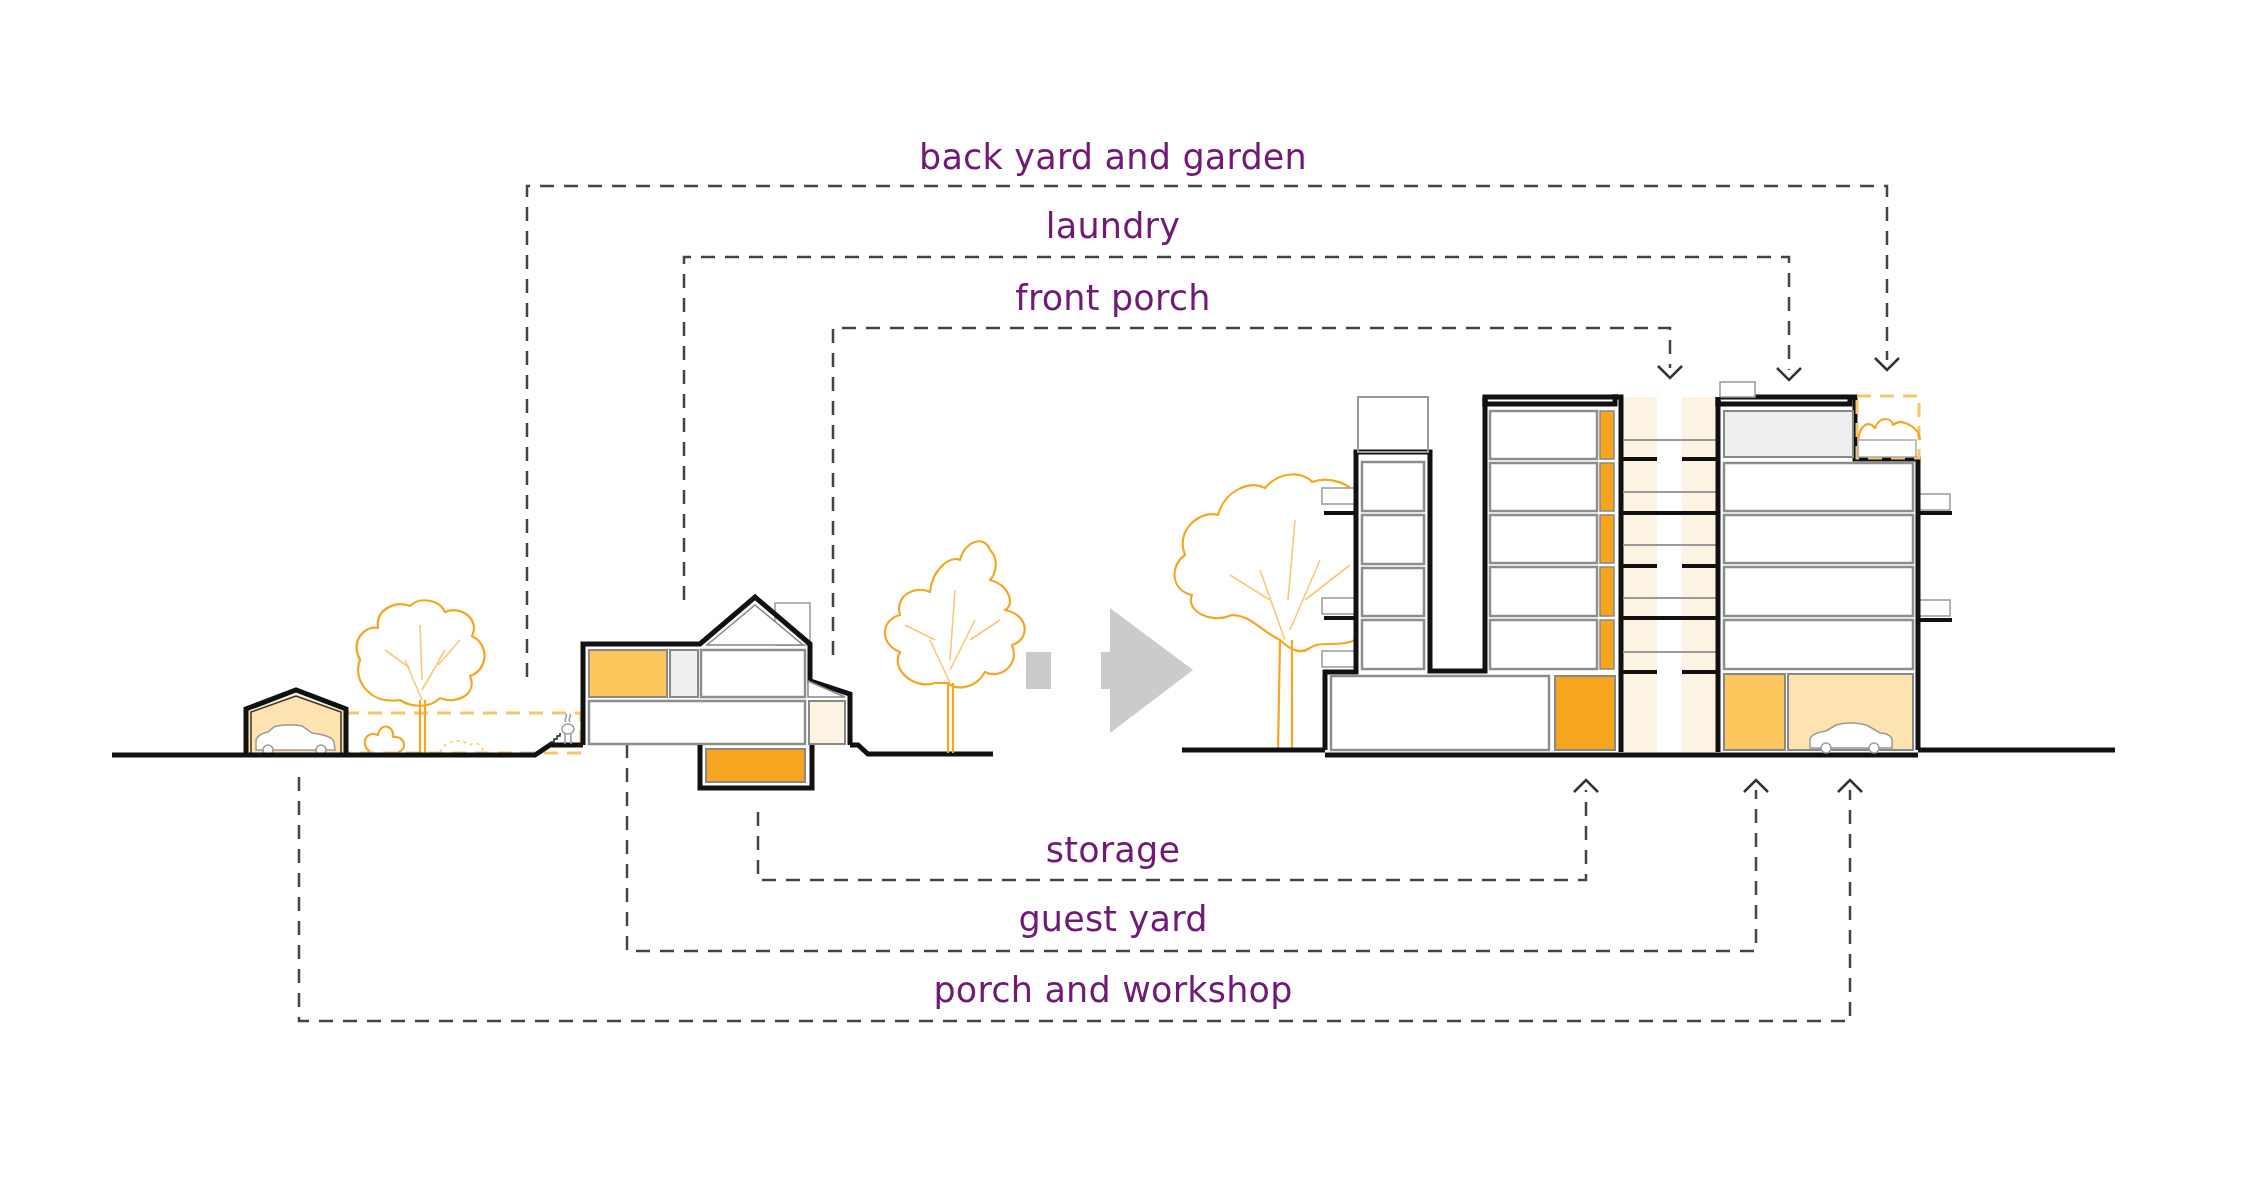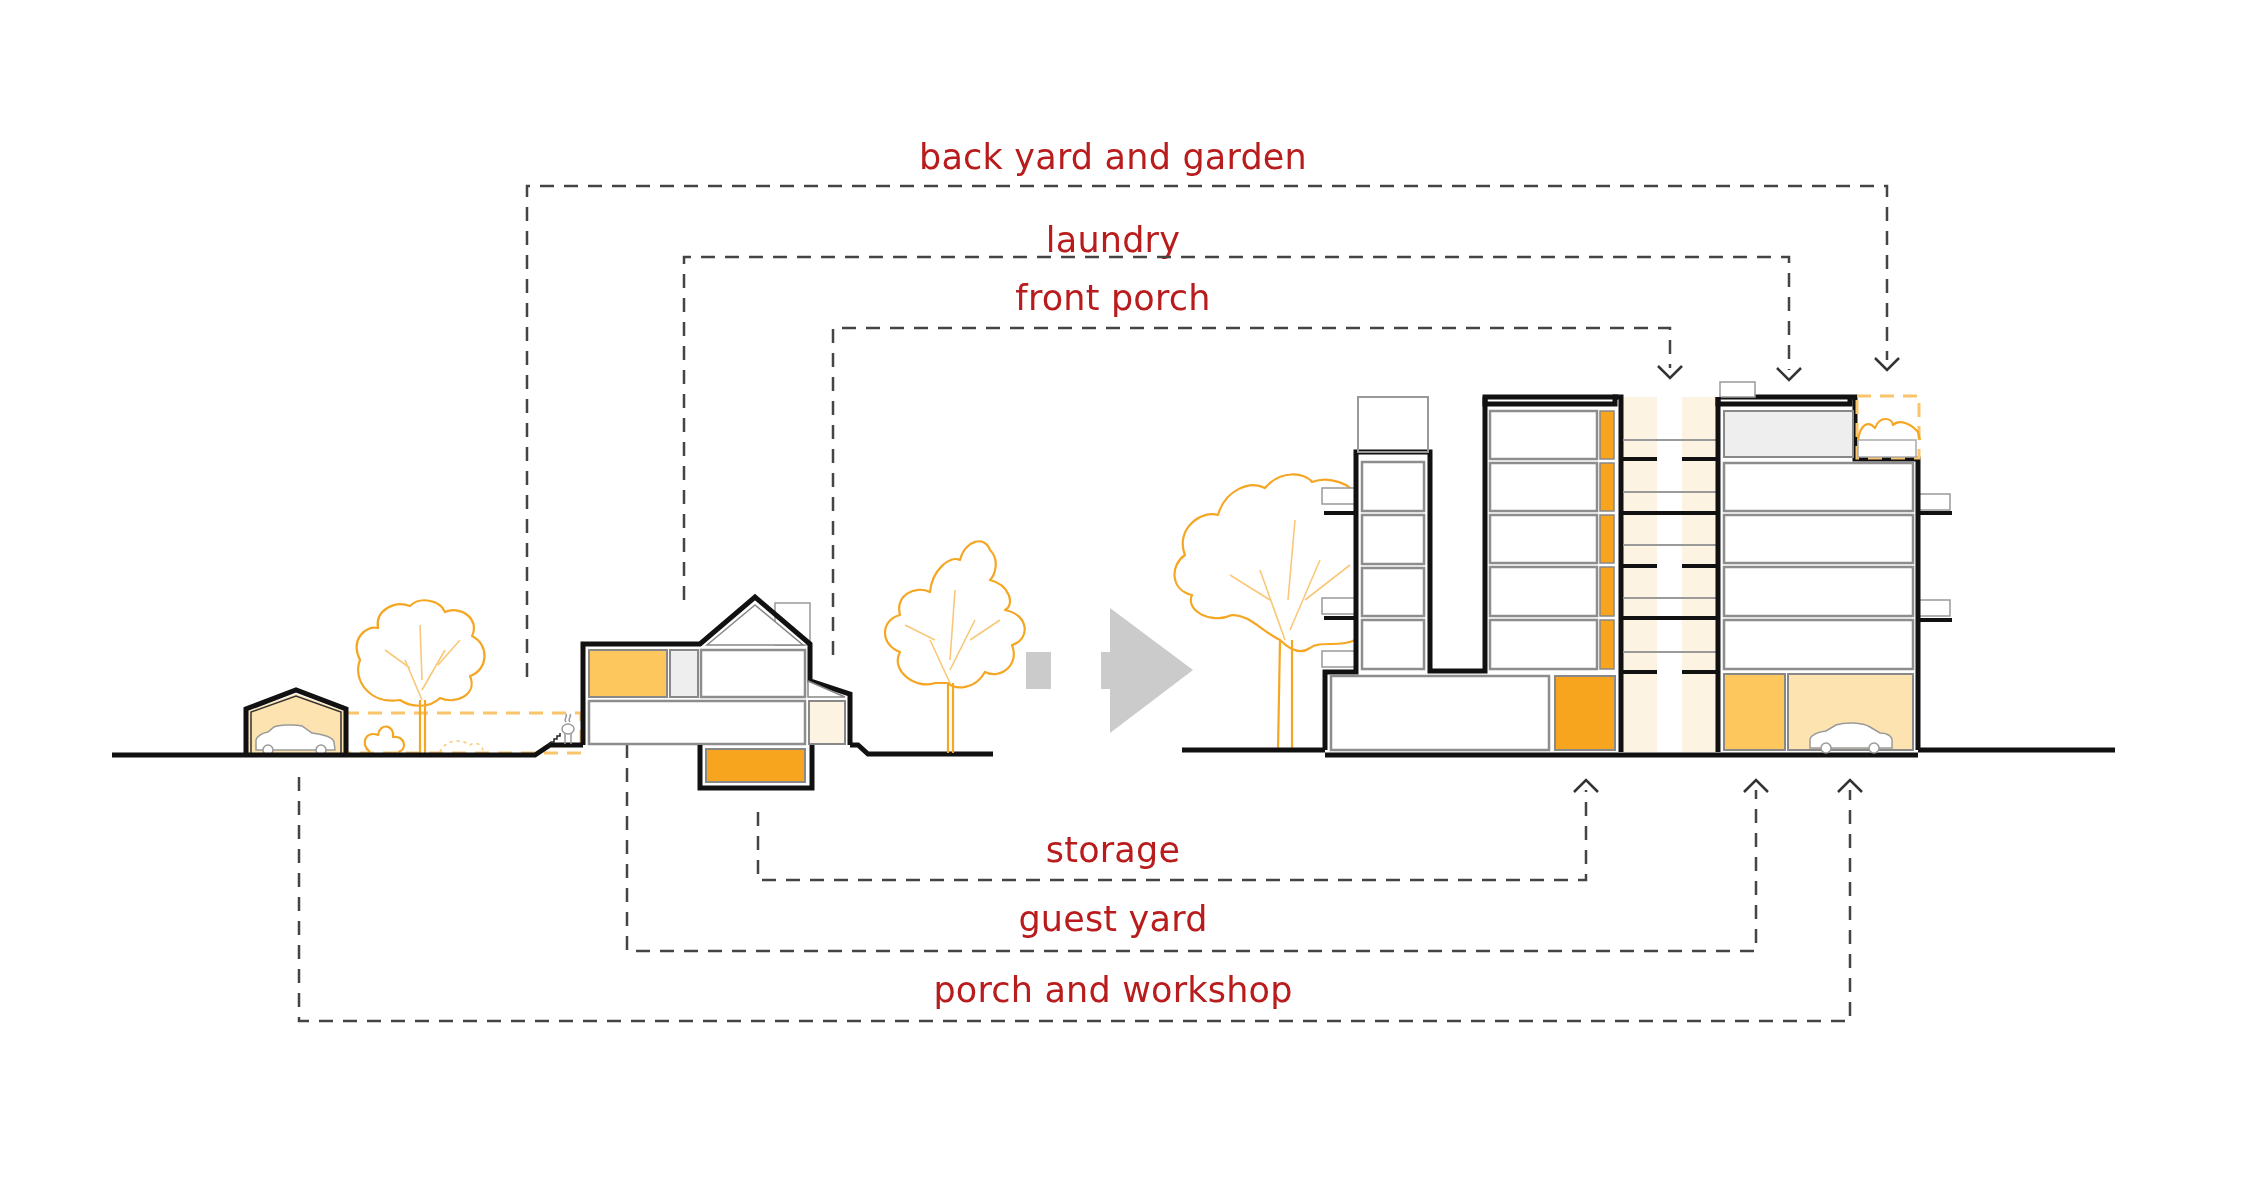--- a/index.html
+++ b/index.html
@@ -1,27 +1,27 @@
 <!DOCTYPE html>
 <html><head>
 <meta charset="utf-8">
 <style>
   html,body{margin:0;padding:0;background:#ffffff;}
   body{width:2250px;height:1180px;overflow:hidden;position:relative;font-family:"DejaVu Sans","Liberation Sans",sans-serif;}
   #stage{position:absolute;left:0;top:0;width:2250px;height:1180px;}
-  .lbl{position:absolute;width:600px;left:813px;text-align:center;font-size:35px;color:#b91c1c;letter-spacing:0.2px;}
+  .lbl{position:absolute;width:600px;left:813px;text-align:center;font-size:35px;color:#701a75;letter-spacing:0.2px;}
   svg{position:absolute;left:0;top:0;}
 </style>
 </head>
 <body>
 
 <div id="stage">
 
   <div class="lbl" style="top:137px">back yard and garden</div>
-  <div class="lbl" style="top:220px">laundry</div>
+  <div class="lbl" style="top:206px">laundry</div>
   <div class="lbl" style="top:278px">front porch</div>
   <div class="lbl" style="top:830px">storage</div>
   <div class="lbl" style="top:899px">guest yard</div>
   <div class="lbl" style="top:970px">porch and workshop</div>
 
   <svg width="2250" height="1180" viewBox="0 0 2250 1180">
     <defs>
       <style>
         .dash{fill:none;stroke:#444;stroke-width:2.5;stroke-dasharray:14 10;}
         .arr{fill:none;stroke:#333;stroke-width:2.5;}

